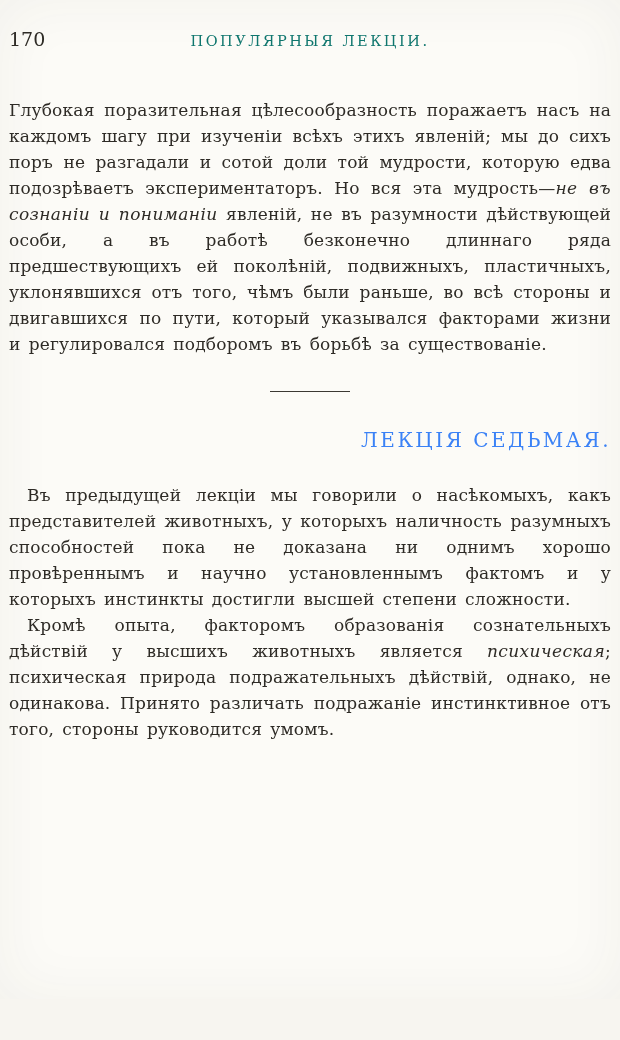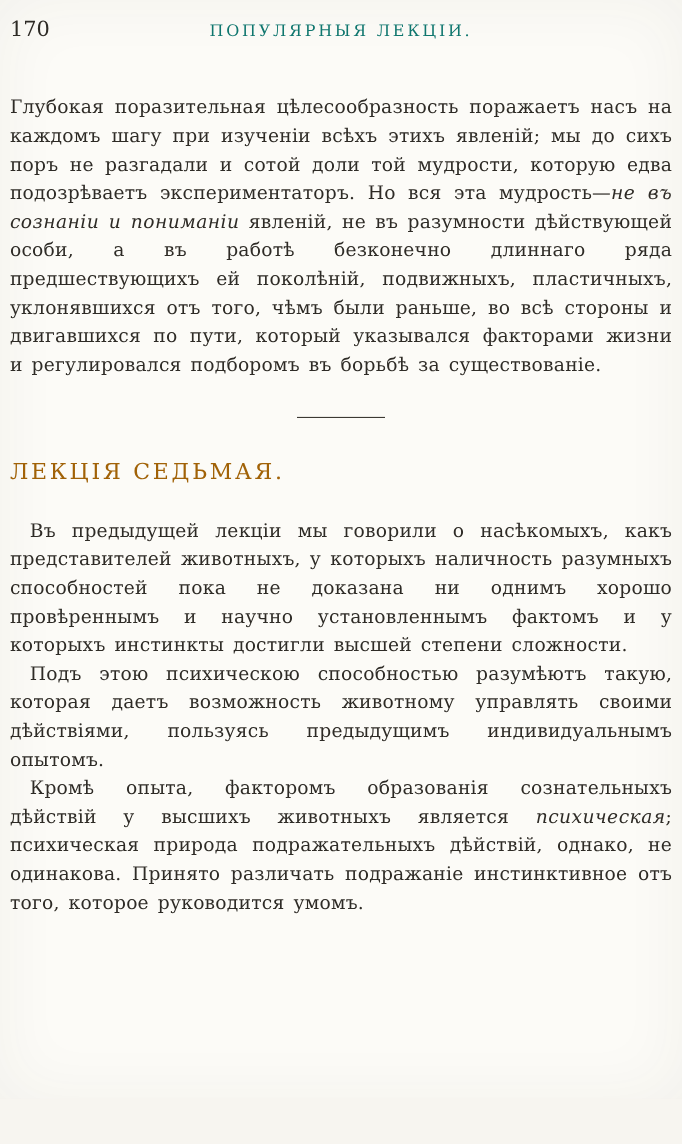--- a/index.html
+++ b/index.html
@@ -6,21 +6,21 @@
     margin: 0;
     padding: 0;
     background: #f7f5f0;
   }
   .page {
     position: relative;
     width: 620px;
     height: 999px;
     box-sizing: border-box;
     margin: 0 auto;
-    padding: 16px 9px 0 9px;
+    padding: 28px 9px 0 9px;
     background: #fcfbf7;
     color: #2e2b26;
     font-family: "DejaVu Serif", "Liberation Serif", serif;
     overflow: hidden;
     box-shadow: inset 0 0 60px rgba(60,50,30,0.05);
   }
   .page-header {
     display: grid;
     grid-template-columns: 70px 1fr 70px;
     align-items: baseline;
@@ -60,26 +60,26 @@
     margin: 30px 0 36px 0;
     line-height: 0;
   }
   .divider {
     display: inline-block;
     width: 80px;
     height: 0;
     border-top: 1.5px solid #3c3933;
   }
   .chapter-heading {
-    text-align: left;
+    text-align: right;
     font-size: 20px;
     font-weight: normal;
     letter-spacing: 2.5px;
     margin: 0 0 30px 0;
-    color: #a16207;
+    color: #3b82f6;
   }
 </style>
 </head>
 <body>
 
 <div class="page">
 
   <header class="page-header">
     <span class="page-number">170</span>
     <span class="running-header">ПОПУЛЯРНЫЯ ЛЕКЦІИ.</span>
@@ -91,17 +91,16 @@
     </section>
 
   <div class="divider-wrap">
     <span class="divider"></span>
   </div>
 
   <h2 class="chapter-heading">ЛЕКЦІЯ СЕДЬМАЯ.</h2>
 
   <section class="body-text lecture" id="lecture-paragraphs">
       <p><span>Въ предыдущей лекціи мы говорили о насѣкомыхъ, какъ представителей животныхъ, у которыхъ наличность разумныхъ способностей пока не доказана ни однимъ хорошо провѣреннымъ и научно установленнымъ фактомъ и у которыхъ инстинкты достигли высшей степени сложности.</span></p>
-      <p><span>Подъ этою психическою способностью разумѣютъ такую, которая даетъ возможность животному управлять своими дѣйствіями, пользуясь предыдущимъ индивидуальнымъ опытомъ.</span></p>
-      <p><span>Кромѣ опыта, факторомъ образованія сознательныхъ дѣйствій у высшихъ животныхъ является </span><em>психическая</em><span>; психическая природа подражательныхъ дѣйствій, однако, не одинакова. Принято различать подражаніе инстинктивное отъ того, которое руководится умомъ.</span></p>
+      <p><span>Кромѣ опыта, факторомъ образованія сознательныхъ дѣйствій у высшихъ животныхъ является </span><em>психическая</em><span>; психическая природа подражательныхъ дѣйствій, однако, не одинакова. Принято различать подражаніе инстинктивное отъ того, стороны руководится умомъ.</span></p>
     </section>
 
 </div>
 
 </body></html>

